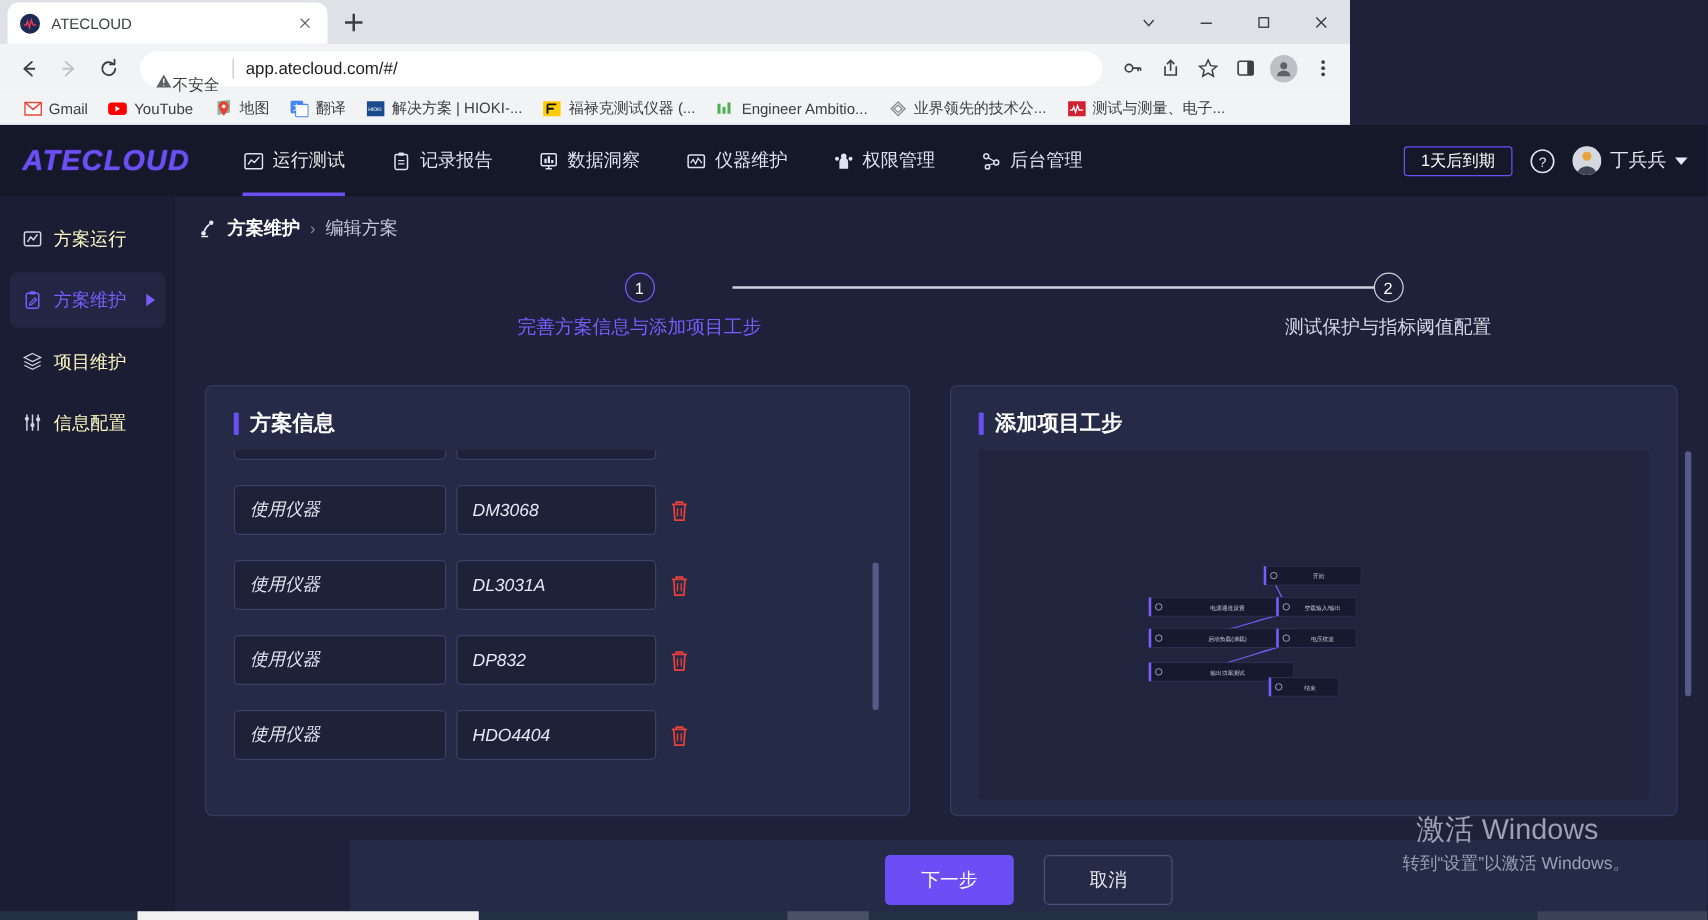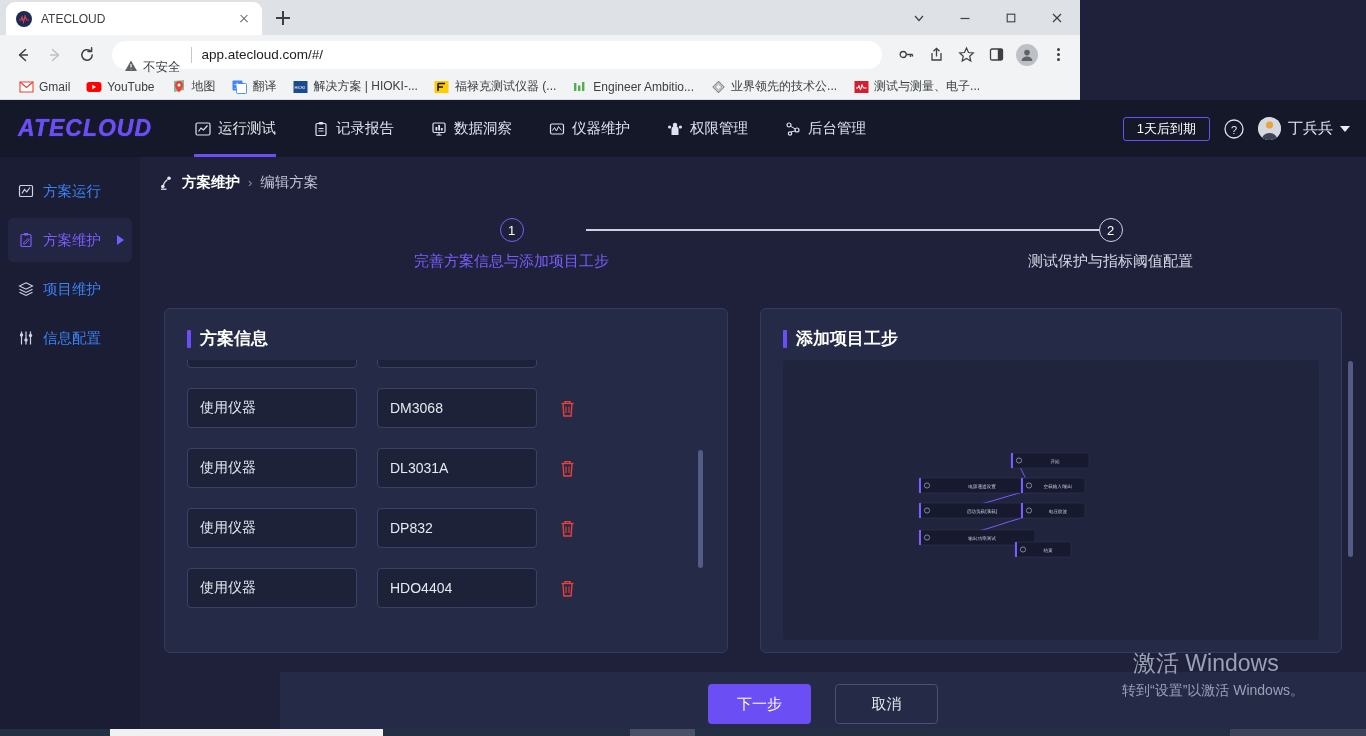--- a/index.html
+++ b/index.html
@@ -57,21 +57,21 @@
   .wc svg { display:block; }
 
   .toolbar {
     height:39px; background:#f1f3f4; display:flex; align-items:center; padding:0 8px; gap:2px;
   }
   .navbtn { width:30px; height:30px; display:flex; align-items:center; justify-content:center; cursor:pointer; border-radius:50%; }
   .omnibox {
     flex:1; height:28px; background:#fff; border-radius:14px; margin:0 8px;
     display:flex; align-items:center; padding:0 12px; gap:6px; cursor:text;
   }
-  .omni-warn { display:flex; align-items:center; gap:5px;margin-top:26px; }
+  .omni-warn { display:flex; align-items:flex-end; gap:0;margin-top:26px; }
   .omni-warn-text { font-size:12.5px; color:#3c4043; }
   .omni-sep { width:1px; height:16px; background:#c4c7c5; margin:0 4px; }
   .omni-url { font-size:13.5px; color:#202124; }
   .tbicon { width:28px; height:28px; display:flex; align-items:center; justify-content:center; cursor:pointer; }
   .avatar-btn {
     width:22px; height:22px; border-radius:50%; background:#bdc1c6;
     display:flex; align-items:center; justify-content:center; margin:0 4px; cursor:pointer;
   }
 
   .bookmarks {
@@ -124,21 +124,21 @@
   .caret-down {
     width:0;height:0;border-left:5px solid transparent;border-right:5px solid transparent;
     border-top:6px solid #e8ebf3;
   }
 
   .body-area { display:flex; height:579px; }
 
   .sidebar { width:140px; background:#1a1d33; padding-top:12px; flex:0 0 auto; }
   .side-item {
     display:flex; align-items:center; gap:9px; height:44px; margin:0 8px 5px 8px;
-    padding:0 10px; border-radius:5px; color:#3b82f6; font-size:14.5px; cursor:pointer;
+    padding:0 10px; border-radius:5px; color:#fef9c3; font-size:14.5px; cursor:pointer;
     position:relative;
   }
   .side-item.active { background:#222642; color:#7b5cff; }
   .side-ico { width:16px; height:16px; display:flex; align-items:center; justify-content:center; flex:0 0 auto; }
   .side-arrow {
     position:absolute; right:8px;
     width:0;height:0;border-top:5px solid transparent;border-bottom:5px solid transparent;
     border-left:7px solid #7b5cff;
   }
 
@@ -177,21 +177,21 @@
   .panel-left { width:578px; height:345px; }
   .panel-right { width:582px; height:345px; }
   .panel-title { display:flex; align-items:center; gap:9px; margin-bottom:10px; }
   .panel-bar { width:4px; height:18px; background:#6c4ef5; border-radius:1px; }
   .panel-title-text { color:#ffffff; font-size:17px; font-weight:bold; }
 
   .form-scroll {
     position:relative; height:280px; overflow:hidden; margin-top:4px;
   }
   .form-rows { position:absolute; top:-42px; left:0; right:0; }
-  .form-row { display:flex; align-items:center; gap:20px; height:60px; }
+  .form-row { display:flex; align-items:center; gap:8px; height:60px;font-style:italic; }
   .field {
     background:#1e2239; border:1px solid #3b4166; border-radius:4px;
     height:40px; display:flex; align-items:center; padding:0 12px;
     color:#e6e9f2; font-size:14px;
   }
   .field-label { width:170px; flex:0 0 auto; }
   .field-value { width:160px; flex:0 0 auto; }
   .trash-btn { width:20px; height:22px; cursor:pointer; display:flex; align-items:center; justify-content:center; }
 
   .vscroll {

